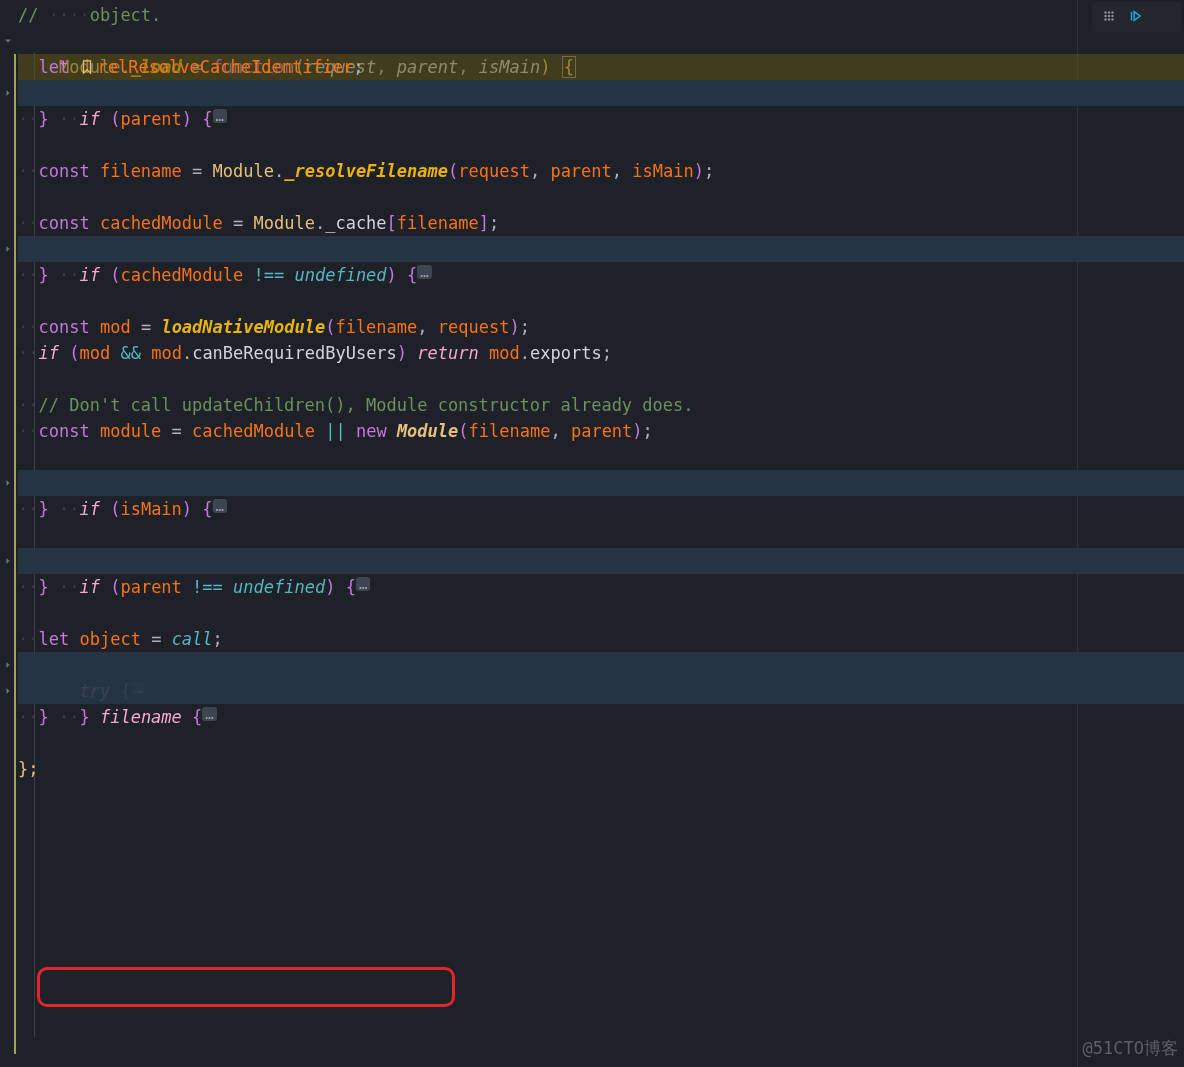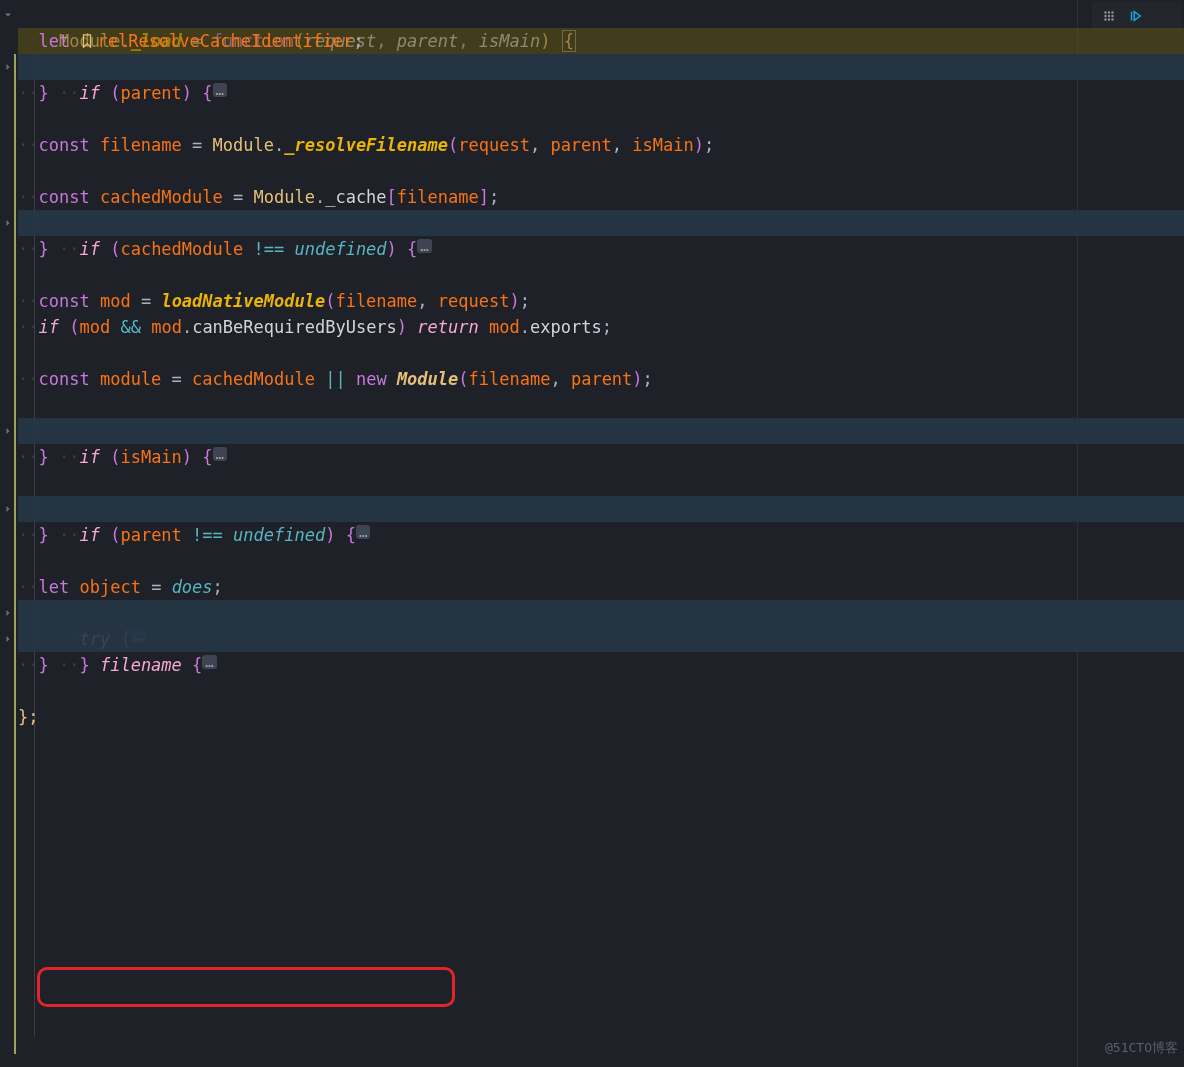--- a/index.html
+++ b/index.html
@@ -126,21 +126,21 @@
     height: 40px;
     left: 37px;
     top: 967px;
     pointer-events: none;
   }
   .watermark {
     position: absolute;
     right: 6px;
     bottom: 6px;
     color: #5a5f68;
-    font-size: 13px;
+    font-size: 17px;
   }
 </style>
 </head>
 <body>
 
 <div class="right-rule"></div>
 
 <div class="toolbar">
   <span class="grip">
     <svg width="14" height="14" viewBox="0 0 16 16" fill="currentColor">
@@ -160,20 +160,21 @@
         <path d="M4 3 L4 13 M7 3 L14 8 L7 13 Z"></path>
       </svg>
   </span>
 </div>
 
 <div class="left-bar"></div>
 <div class="indent-guide"></div>
 
 <div class="editor">
 
+  <div class="line"><span class="c-comment">// </span><span class="c-whitespace">····</span><span class="c-comment">object.</span></div>
 
   <div class="line">
     <span class="fold-chevron"><svg viewBox="0 0 16 16" fill="currentColor">
           <path d="M4 6 L8 10 L12 6"></path>
         </svg></span><span class="c-class">Module</span><span class="c-punc">.</span><span class="c-func-it">_load</span><span class="c-op-plain"> = </span><span class="c-keyword">function</span><span class="c-brace-y">(</span><span class="c-param">request</span><span class="c-punc">, </span><span class="c-param">parent</span><span class="c-punc">, </span><span class="c-param">isMain</span><span class="c-brace-y">) </span><span class="c-brace-y bracket-match">{</span>
   </div>
 
   <div class="line hl-yellow-bg"><span class="c-whitespace">··</span><span class="c-keyword">let</span> <span><svg class="cursor-icon" viewBox="0 0 16 16" fill="none" stroke="#e6c074" stroke-width="1.5">
           <path d="M4 1 L12 1 L12 15 L8 11 L4 15 Z"></path>
         </svg></span><span class="c-var">relResolveCacheIdentifier</span><span class="c-punc">;</span></div>
@@ -201,20 +202,21 @@
   <div class="line"><span class="c-whitespace">··</span><span class="c-brace-p">}</span></div>
 
   <div class="line"> </div>
 
   <div class="line"><span class="c-whitespace">··</span><span class="c-keyword">const</span> <span class="c-var">mod</span> <span class="c-op-plain">=</span> <span class="c-func-it">loadNativeModule</span><span class="c-brace-p">(</span><span class="c-var">filename</span><span class="c-punc">, </span><span class="c-var">request</span><span class="c-brace-p">)</span><span class="c-punc">;</span></div>
 
   <div class="line"><span class="c-whitespace">··</span><span class="c-kw-it">if</span> <span class="c-brace-p">(</span><span class="c-var">mod</span> <span class="c-op">&amp;&amp;</span> <span class="c-var">mod</span><span class="c-punc">.</span><span class="c-prop">canBeRequiredByUsers</span><span class="c-brace-p">)</span> <span class="c-kw-it">return</span> <span class="c-var">mod</span><span class="c-punc">.</span><span class="c-prop">exports</span><span class="c-punc">;</span></div>
 
   <div class="line"> </div>
 
+  <div class="line"><span class="c-whitespace">··</span><span class="c-comment">// Don't call updateChildren(), Module constructor already does.</span></div>
 
   <div class="line"><span class="c-whitespace">··</span><span class="c-keyword">const</span> <span class="c-var">module</span> <span class="c-op-plain">=</span> <span class="c-var">cachedModule</span> <span class="c-op">||</span> <span class="c-keyword">new</span> <span class="c-class" style="font-style:italic;font-weight:bold">Module</span><span class="c-brace-p">(</span><span class="c-var">filename</span><span class="c-punc">, </span><span class="c-var">parent</span><span class="c-brace-p">)</span><span class="c-punc">;</span></div>
 
   <div class="line"> </div>
 
   <div class="line hl-blue-bg">
     <span class="fold-chevron"><svg viewBox="0 0 16 16" fill="currentColor">
           <path d="M6 4 L10 8 L6 12"></path>
         </svg></span><span class="c-whitespace">··</span><span class="c-kw-it">if</span> <span class="c-brace-p">(</span><span class="c-var">isMain</span><span class="c-brace-p">)</span> <span class="c-brace-p">{</span><span class="ellipsis">…</span>
   </div>
@@ -225,21 +227,21 @@
 
   <div class="line hl-blue-bg">
     <span class="fold-chevron"><svg viewBox="0 0 16 16" fill="currentColor">
           <path d="M6 4 L10 8 L6 12"></path>
         </svg></span><span class="c-whitespace">··</span><span class="c-kw-it">if</span> <span class="c-brace-p">(</span><span class="c-var">parent</span> <span class="c-op">!==</span> <span class="c-const">undefined</span><span class="c-brace-p">)</span> <span class="c-brace-p">{</span><span class="ellipsis">…</span>
   </div>
   <div class="line"><span class="c-whitespace">··</span><span class="c-brace-p">}</span></div>
 
   <div class="line"> </div>
 
-  <div class="line"><span class="c-whitespace">··</span><span class="c-keyword">let</span> <span class="c-var">object</span> <span class="c-op-plain">=</span> <span class="c-const">does</span><span class="c-punc">;</span></div>
+  <div class="line"><span class="c-whitespace">··</span><span class="c-keyword">let</span> <span class="c-var">object</span> <span class="c-op-plain">=</span> <span class="c-const">call</span><span class="c-punc">;</span></div>
 
   <div class="line hl-blue-bg">
     <span class="fold-chevron"><svg viewBox="0 0 16 16" fill="currentColor">
           <path d="M6 4 L10 8 L6 12"></path>
         </svg></span><span class="c-whitespace">··</span><span class="c-kw-it">try</span> <span class="c-brace-p">{</span><span class="ellipsis">…</span>
   </div>
 
   <div class="line hl-blue-bg">
     <span class="fold-chevron"><svg viewBox="0 0 16 16" fill="currentColor">
           <path d="M6 4 L10 8 L6 12"></path>

